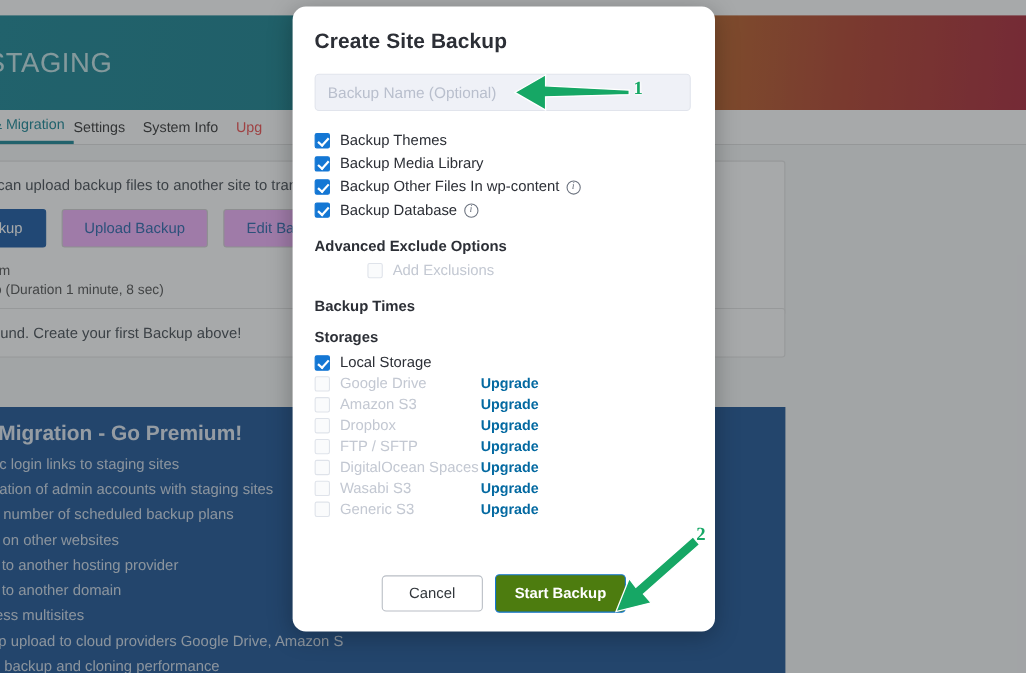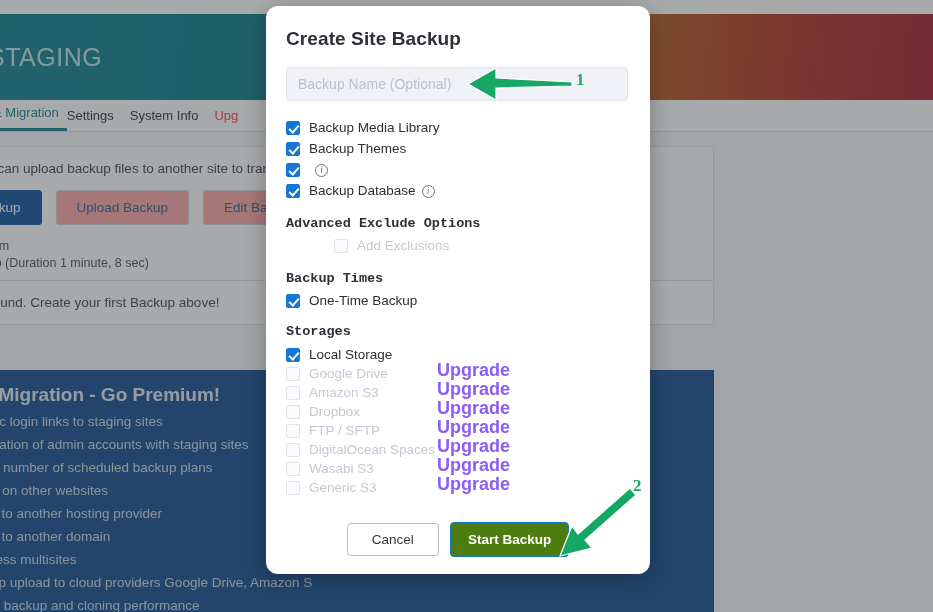--- a/index.html
+++ b/index.html
@@ -50,21 +50,21 @@
 
   .bg-card {
     position: absolute; left: -46px; top: 14px; width: 760px;
     background: #ffffff; border: 1px solid #e2e2e2; border-radius: 3px;
     padding: 14px 16px 16px 16px;
   }
   .bg-desc { font-size: 13.5px; color: #3c434a; white-space: nowrap; }
   .bg-btnrow { display: flex; gap: 14px; margin-top: 14px; }
   .bg-btn {
     font-size: 13.5px; padding: 9px 20px; border-radius: 3px;
-    border: 1px solid #cfcfcf; color: #1f5fa8; background: #fca5a5; white-space: nowrap;
+    border: 1px solid #cfcfcf; color: #1f5fa8; background: #f0abfc; white-space: nowrap;
   }
   .bg-btn.primary { background: #0b4f9e; color: #ffffff; border-color: #0b4f9e; }
   .bg-meta { font-size: 12.5px; color: #4a4a4a; margin-top: 14px; white-space: nowrap; }
   .bg-meta2 { font-size: 12.5px; color: #4a4a4a; margin-top: 3px; white-space: nowrap; }
 
   .bg-card2 {
     position: absolute; left: -46px; top: 148px; width: 760px;
     background: #ffffff; border: 1px solid #e2e2e2; border-radius: 3px;
     padding: 14px 16px;
   }
@@ -115,30 +115,30 @@
   .opt-label { font-size: 13.5px; color: #2c2f36; white-space: nowrap; }
   .opt-label.dim { color: #c3c8d2; }
   .info-ic {
     display: inline-block; width: 13px; height: 13px; border-radius: 50%;
     border: 1px solid #6d7480; color: #6d7480; font-size: 9.5px;
     line-height: 11px; text-align: center; margin-left: 6px;
     font-family: "Liberation Serif", serif; font-style: italic;
     position: relative; top: 1px;
   }
 
-  .sec-head { font-size: 13.5px; font-weight: bold; color: #2c2f36; margin-top: 15px; margin-bottom: 4px; font-family: Liberation Mono, monospace; }
+  .sec-head { font-size: 13.5px; font-weight: bold; color: #2c2f36; margin-top: 15px; margin-bottom: 4px; }
   .sec-head.tight { margin-top: 13px; }
 
   .excl-row { display: flex; align-items: center; height: 21px; margin-left: 48px; }
   .excl-msg { color: #e0325f; font-size: 13.5px; margin-left: 22px; white-space: nowrap; }
 
   .stor-row { display: flex; align-items: flex-end; height: 19px; }
   .stor-name { font-size: 13.5px; color: #c3c8d2; width: 128px; white-space: nowrap; }
   .stor-name.on { color: #2c2f36; width: auto; }
-  .upg { font-size: 18px; color: #8b5cf6; font-weight: bold; white-space: nowrap; }
+  .upg { font-size: 13px; color: #0369a1; font-weight: bold; white-space: nowrap; }
 
   .footer {
     position: absolute; left: 0; bottom: 0; width: 384px; height: 70px;
     display: flex; align-items: center; justify-content: center; gap: 11px;
   }
   .btn-cancel {
     font-family: "Liberation Sans", sans-serif;
     font-size: 13.5px; color: #32373c; background: #ffffff;
     border: 1px solid #b9bec5; border-radius: 4px; padding: 8px 24px;
   }
@@ -217,54 +217,51 @@
   <div id="modal">
 
     <div class="modal-title">Create Site Backup</div>
 
     <input class="name-input" type="text" placeholder="Backup Name (Optional)" style="">
 
     <div class="opts">
 
       <div class="opt-row">
         <span class="cb"></span>
-        <span class="opt-label">Backup Media Library</span>
+        <span class="opt-label">Backup Themes</span>
       </div>
 
       <div class="opt-row">
         <span class="cb"></span>
-        <span class="opt-label">Backup Themes</span>
+        <span class="opt-label">Backup Media Library</span>
       </div>
 
 
 
       <div class="opt-row">
         <span class="cb"></span>
+        <span class="opt-label">Backup Other Files In wp-content</span>
         <span class="info-ic">i</span>
       </div>
 
       <div class="opt-row">
         <span class="cb"></span>
         <span class="opt-label">Backup Database</span>
         <span class="info-ic">i</span>
       </div>
 
     </div>
 
     <div class="sec-head">Advanced Exclude Options</div>
     <div class="excl-row">
       <span class="cb off"></span>
       <span class="opt-label dim">Add Exclusions</span>
     </div>
 
     <div class="sec-head">Backup Times</div>
-    <div class="opt-row">
-      <span class="cb"></span>
-      <span class="opt-label">One-Time Backup</span>
-    </div>
 
     <div class="sec-head tight">Storages</div>
 
     <div class="stor-row">
       <span class="cb"></span>
       <span class="stor-name on">Local Storage</span>
     </div>
 
     <div class="stor-row">
       <span class="cb off"></span>

